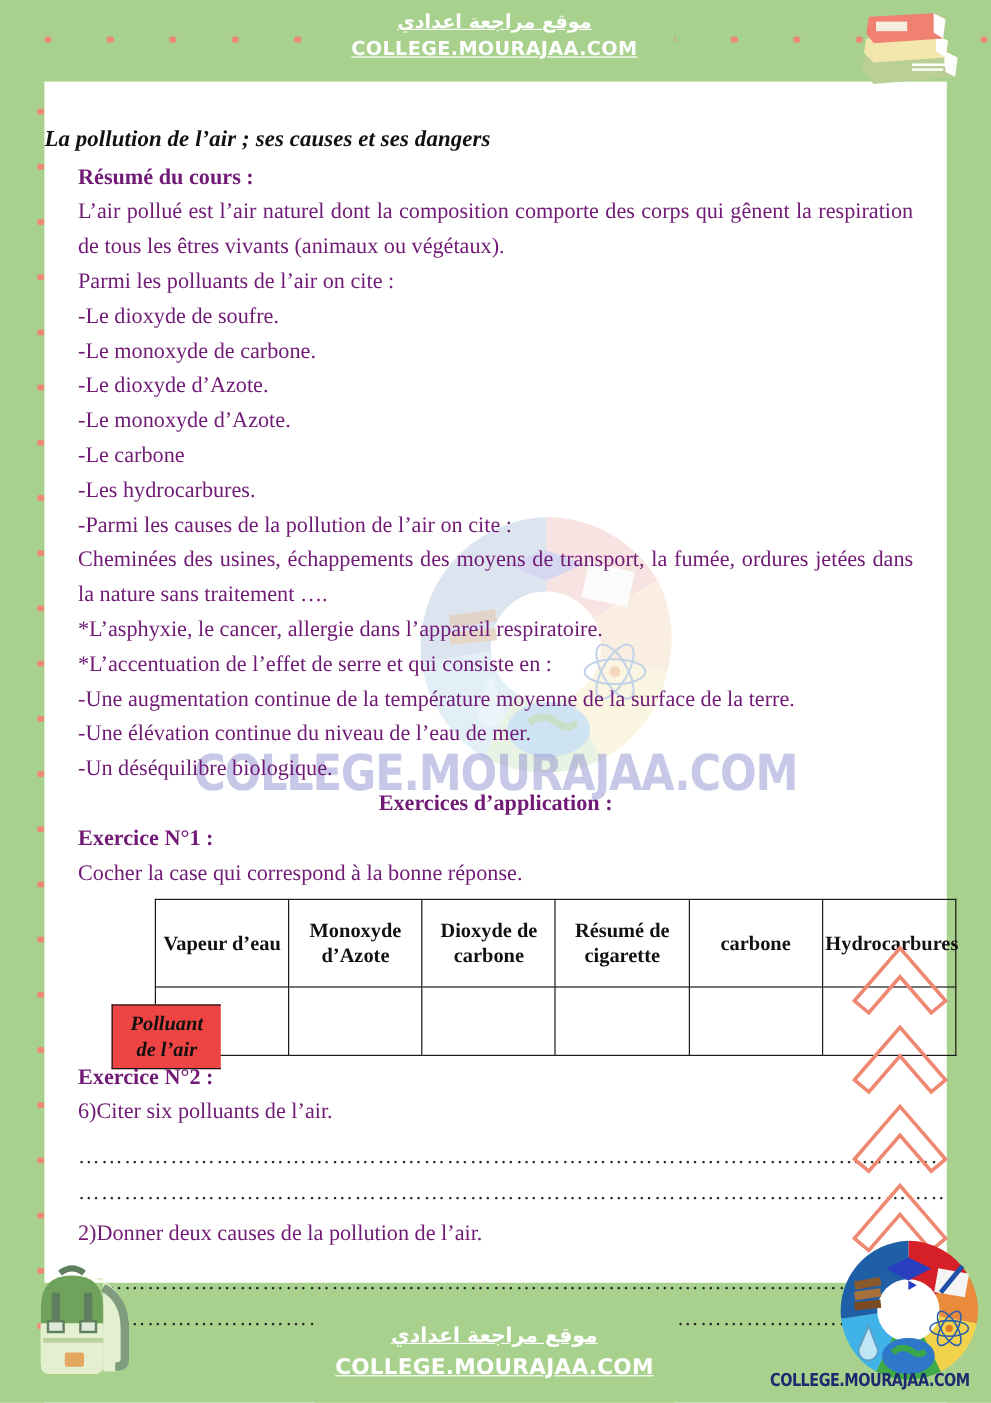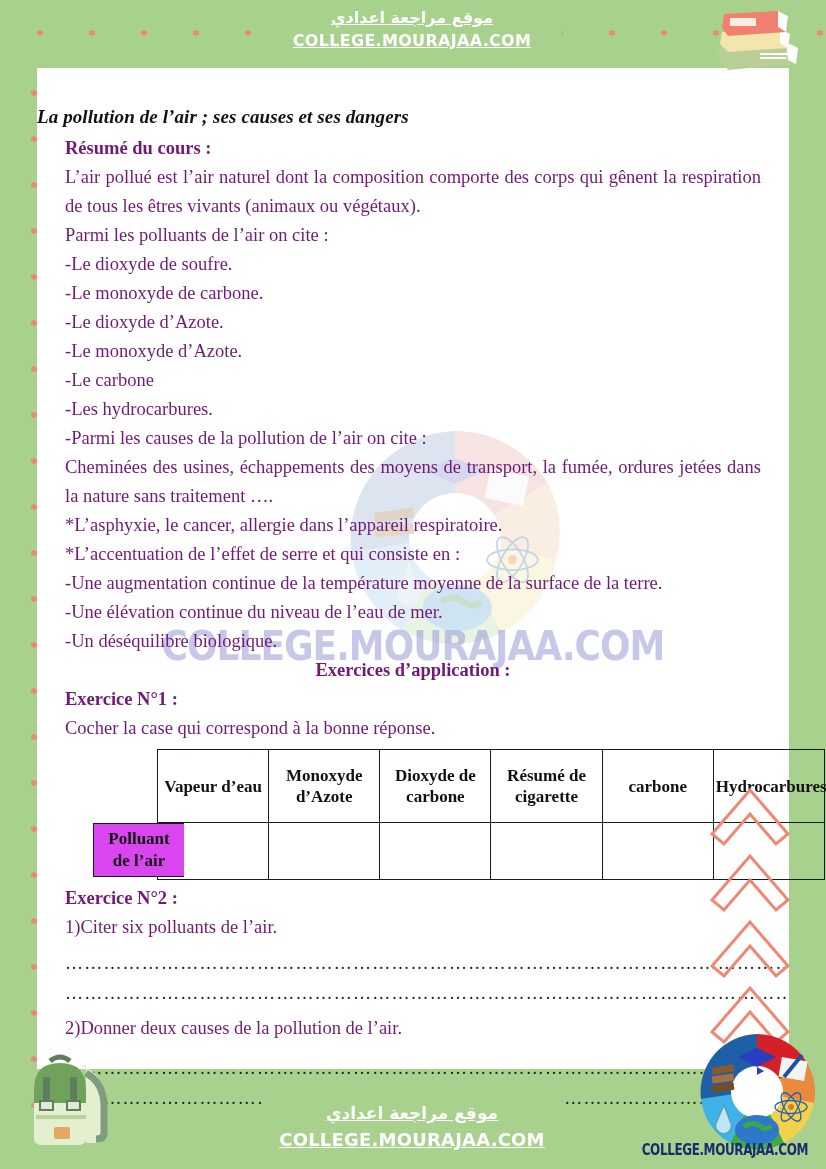--- a/index.html
+++ b/index.html
@@ -67,30 +67,30 @@
 
   
   .content{position:absolute;left:37px;top:68px;width:752px;z-index:4;}
   .doc-title{text-align:left;font-weight:bold;font-style:italic;font-size:19px;
     color:#111;margin:38px 0 0 0;letter-spacing:.1px;}
   .txt{font-size:18.5px;color:#701a75;line-height:29px;margin:0;padding:0 28px 0 28px;}
   .txt.b{font-weight:bold;}
   .just{text-align:justify;}
 
   
-  .tbl-wrap{position:relative;margin:6px 0 2px 0;padding-left:28px;}
+  .tbl-wrap{position:relative;margin:6px 0 2px 0;}
   table.ex1{border-collapse:collapse;width:668px;margin-left:92px;table-layout:fixed;}
   table.ex1 td{border:1px solid #1a1a1a;text-align:center;vertical-align:middle;
     font-weight:bold;font-size:17px;line-height:21px;padding:3px 2px;color:#111;}
   table.ex1 tr.hdr td{height:66px;}
   table.ex1 tr.body td{height:50px;}
-  .rowlabel{position:absolute;left:56px;top:74px;width:90px;height:52px;
+  .rowlabel{position:absolute;left:56px;top:88px;width:90px;height:52px;
     border:1px solid #1a1a1a;border-right:none;
     display:flex;flex-direction:column;align-items:center;justify-content:center;
-    font-weight:bold;font-size:17px;line-height:22px;background:#d946ef;color:#111;}
+    font-weight:bold;font-size:17px;line-height:22px;background:#ef4444;color:#111;font-style:italic;}
 
   .dotline{font-size:18px;color:#222;letter-spacing:1.2px;line-height:30px;
     padding:0 28px;overflow:hidden;white-space:nowrap;height:30px;}
   .sp6{height:6px;}
   .sp10{height:10px;}
 </style>
 </head>
 <body>
 
 <div class="page">
@@ -199,21 +199,21 @@
         </tr>
       </tbody>
         </table>
       <div class="rowlabel">
         <span>Polluant</span>
         <span>de l’air</span>
       </div>
     </div>
 
     <p class="txt b" style="margin-top:4px;">Exercice N°2 :</p>
-    <p class="txt">1)Citer six polluants de l’air.</p>
+    <p class="txt">6)Citer six polluants de l’air.</p>
     <div class="sp6"></div>
     <div class="dotline">…………………………………………………………………………………………………………………………………………………………</div>
     <div class="dotline">…………………………………………………………………………………………………………………………………………………………</div>
     <div class="sp6"></div>
     <p class="txt">2)Donner deux causes de la pollution de l’air.</p>
     <div class="sp10"></div>
     <div class="dotline">…………………………………………………………………………………………………………………………………………………………</div>
     <div class="dotline">…………………………………………………………………………………………………………………………………………………………</div>
   </div>
 

